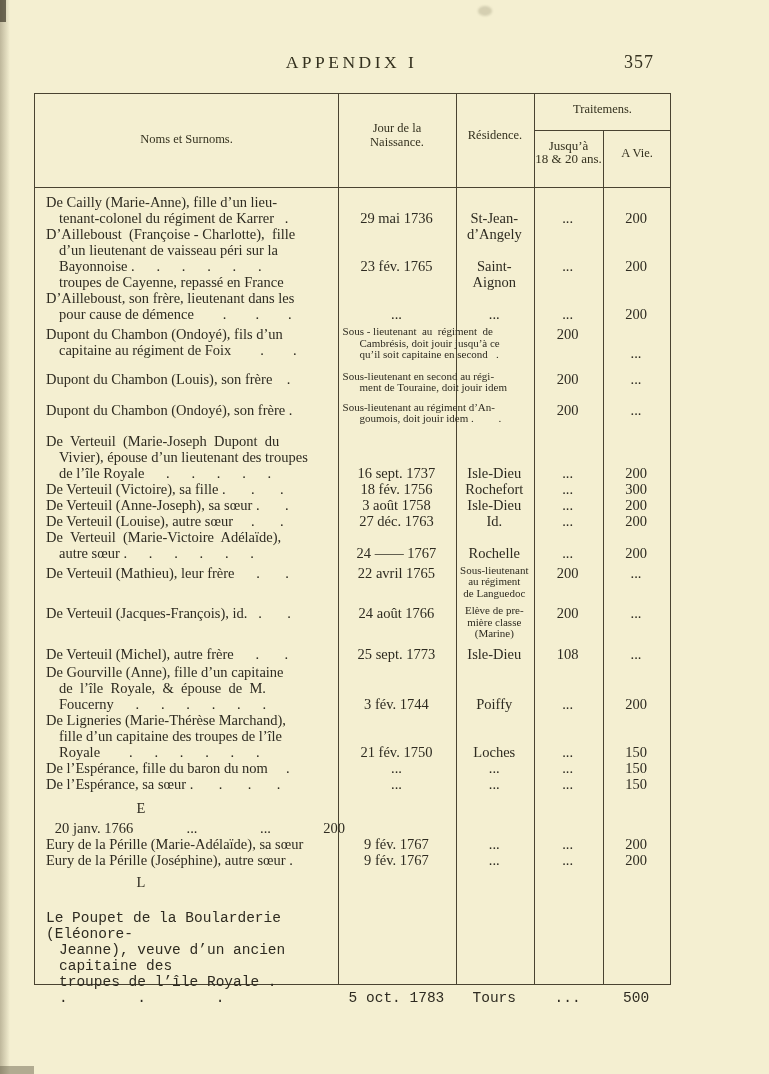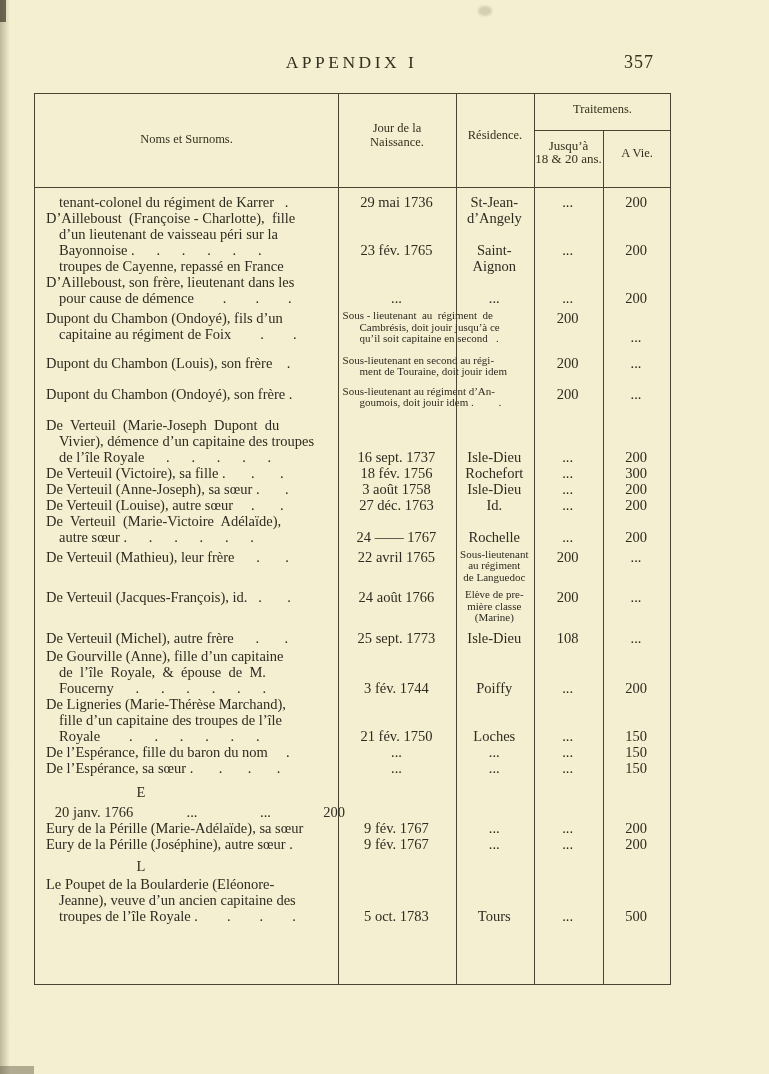--- a/index.html
+++ b/index.html
@@ -94,20 +94,21 @@
 Naissance.</div>
     <div class="hlabel h-res">Résidence.</div>
     <div class="hlabel h-trait">Traitemens.</div>
     <div class="hlabel h-jusqua">Jusqu’à
 18 &amp; 20 ans.</div>
     <div class="hlabel h-avie">A Vie.</div>
 
     <div class="tbody" id="tbody">
         <div class="row">
           <div class="cell c-name">
+            <div class="nline">De Cailly (Marie-Anne), fille d’un lieu-</div>
             <div class="nline indent">tenant-colonel du régiment de Karrer   .</div>
           </div>
           <div class="cell c-date">29 mai 1736</div>
           <div class="cell c-res">
             <div class="res-overflow">
               <div class="rline">St-Jean-</div>
               <div class="rline">d’Angely</div>
             </div>
           </div>
           <div class="cell c-j">...</div>
@@ -175,21 +176,21 @@
           <div class="cell c-span">
             <div class="sline">Sous-lieutenant au régiment d’An-</div>
             <div class="sline sindent">goumois, doit jouir idem .         .</div>
           </div>
           <div class="cell c-j">200</div>
           <div class="cell c-v">...</div>
         </div>
         <div class="row" style="margin-top: 8px;">
           <div class="cell c-name">
             <div class="nline">De  Verteuil  (Marie-Joseph  Dupont  du</div>
-            <div class="nline indent">Vivier), démence d’un capitaine des troupes</div>
+            <div class="nline indent">Vivier), épouse d’un lieutenant des troupes</div>
             <div class="nline indent">de l’île Royale      .      .      .      .      .</div>
           </div>
           <div class="cell c-date">16 sept. 1737</div>
           <div class="cell c-res">
             <div class="">
               <div class="rline">Isle-Dieu</div>
             </div>
           </div>
           <div class="cell c-j">...</div>
           <div class="cell c-v">200</div>
@@ -381,21 +382,21 @@
             <div class="">
               <div class="rline">...</div>
             </div>
           </div>
           <div class="cell c-j">...</div>
           <div class="cell c-v">200</div>
         </div>
         <div class="row section-row" style="margin-top: 6px;">
           <div class="section-label">L</div>
         </div>
-        <div class="row" style="margin-top: 2px;">
+        <div class="row" style="margin-top: 20px; font-family: Liberation Mono, monospace;">
           <div class="cell c-name">
             <div class="nline">Le Poupet de la Boularderie (Eléonore-</div>
             <div class="nline indent">Jeanne), veuve d’un ancien capitaine des</div>
             <div class="nline indent">troupes de l’île Royale .        .        .        .</div>
           </div>
           <div class="cell c-date">5 oct. 1783</div>
           <div class="cell c-res">
             <div class="">
               <div class="rline">Tours</div>
             </div>

